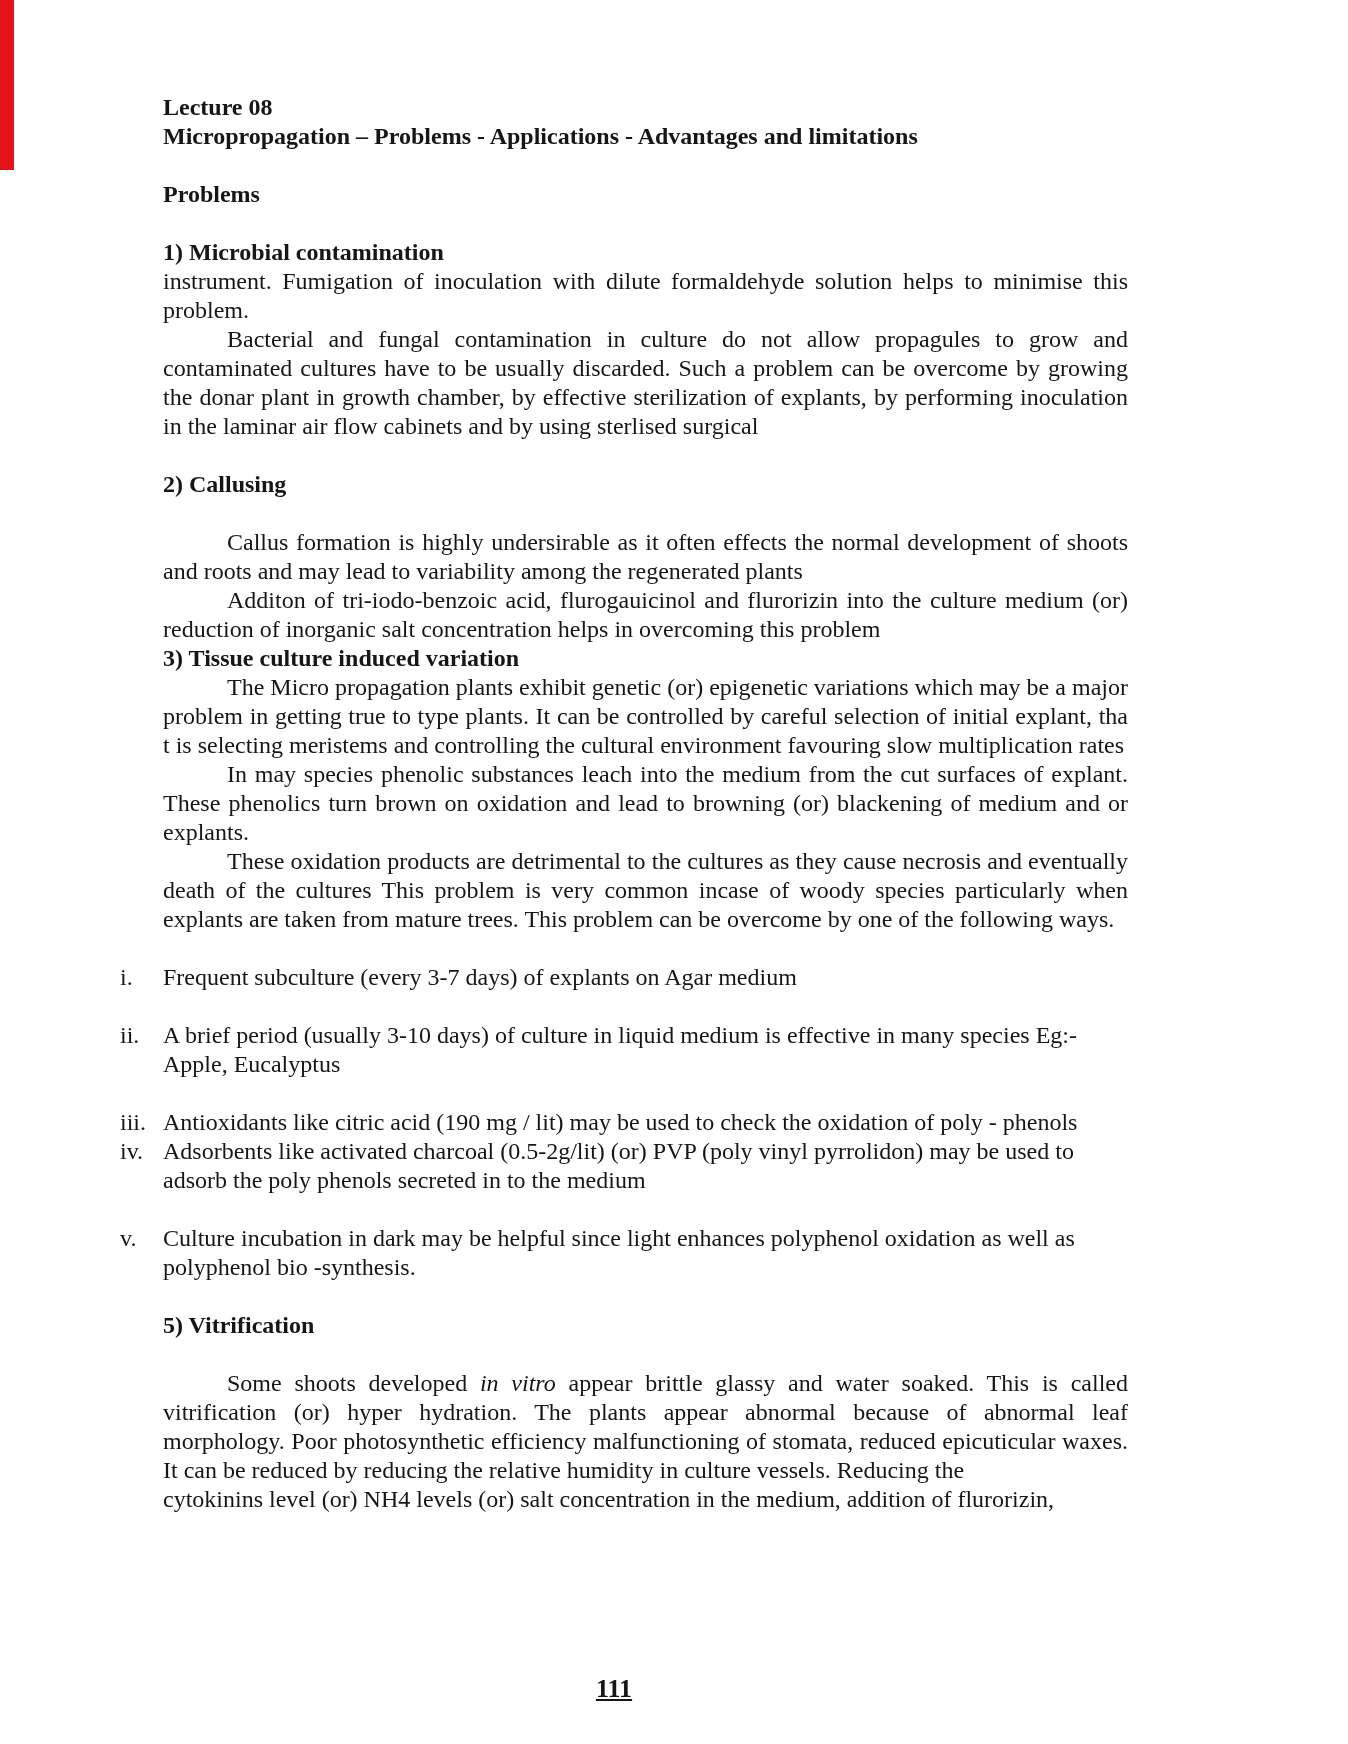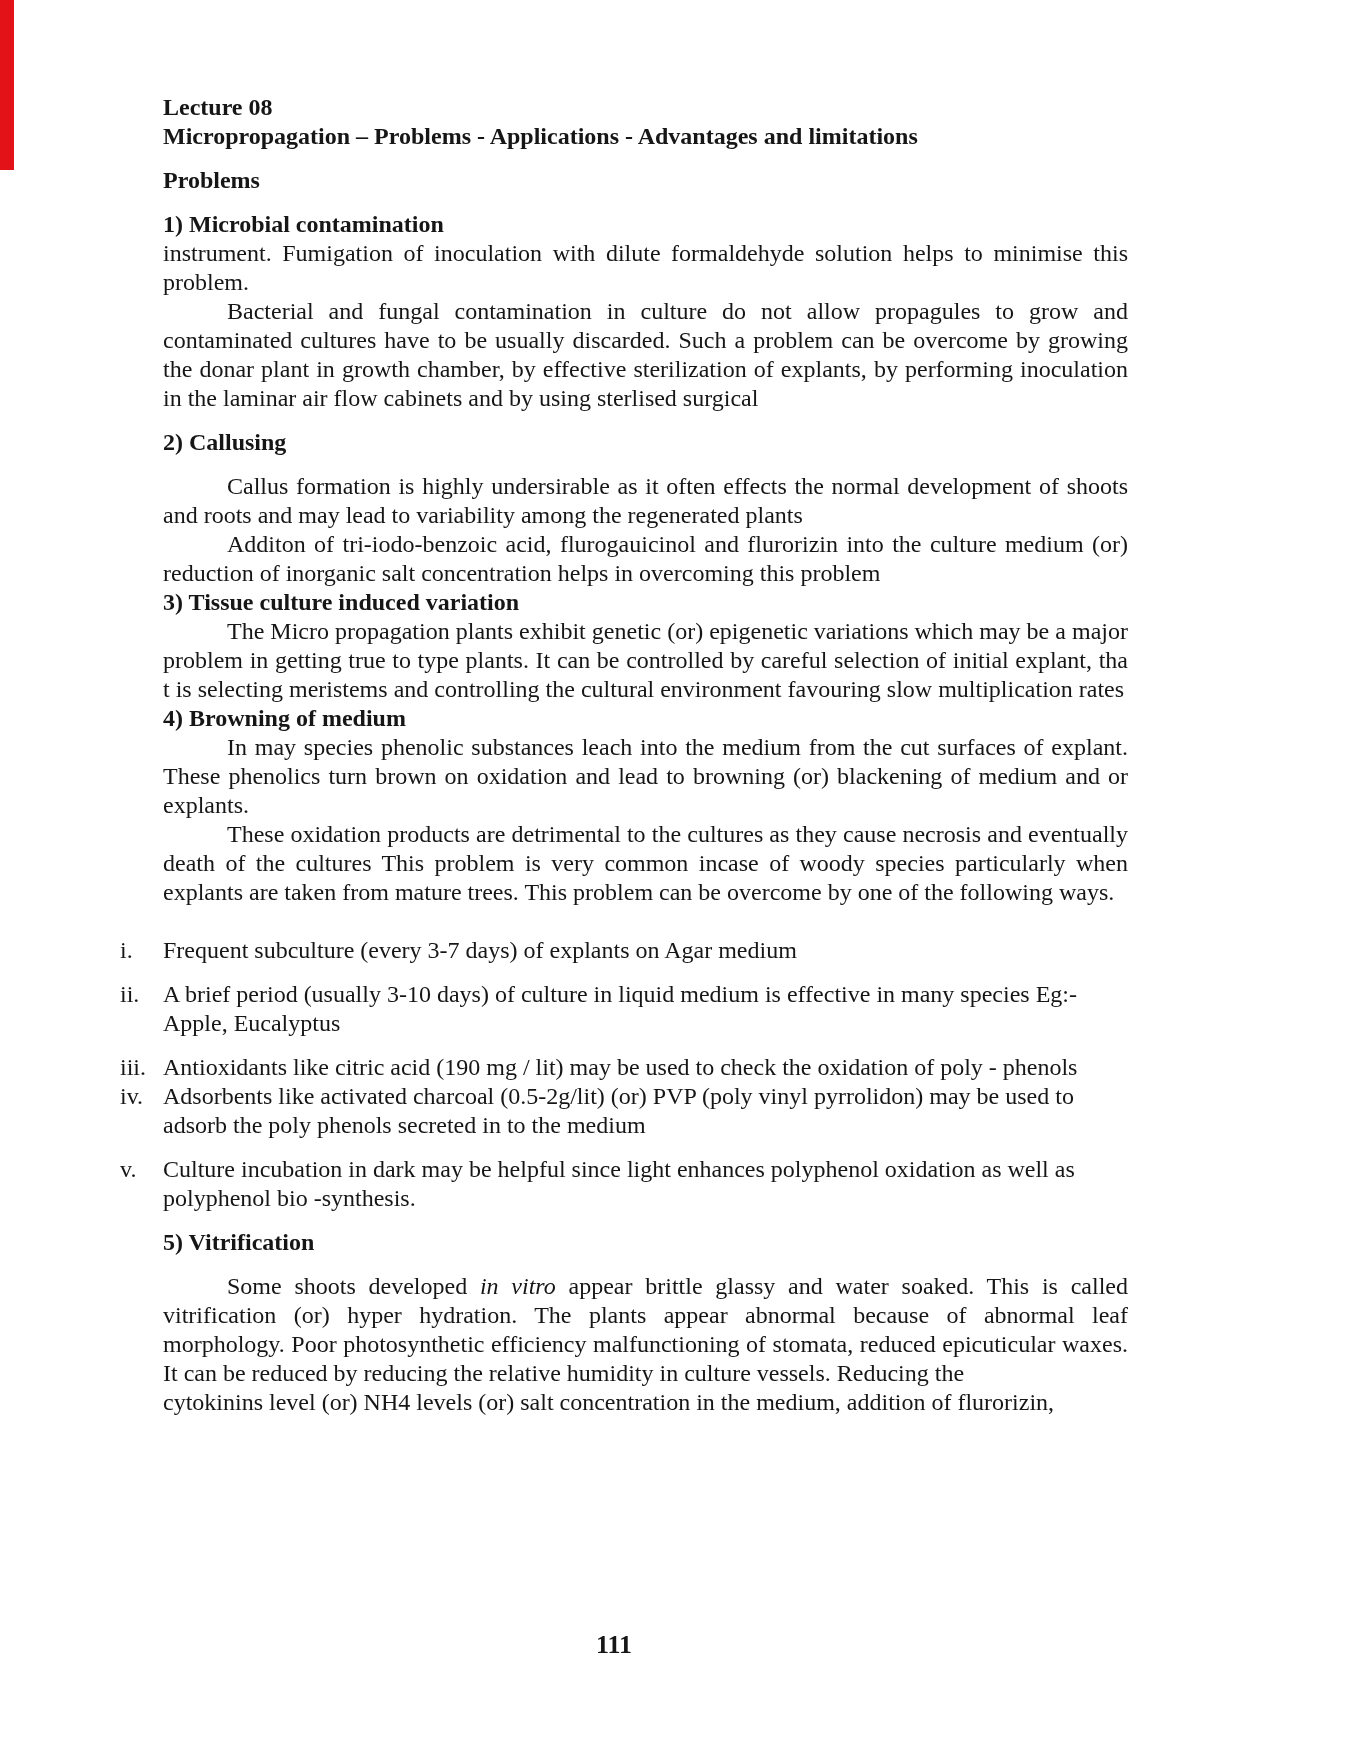--- a/index.html
+++ b/index.html
@@ -29,21 +29,21 @@
     top: 9px;
     width: 965px;
     padding-top: 84px;
     font-size: 24px;
     line-height: 29px;
   }
   .h {
     font-weight: bold;
     text-align: left;
   }
-  .mt1 { margin-top: 15px; }
+  .mt1 { margin-top: 29px; }
   .p {
     text-align: justify;
     text-indent: 64px;
   }
   .p.noindent { text-indent: 0; }
   .roman-list { margin-top: 29px; }
   .li {
     display: flex;
     margin-left: -43px;
   }
@@ -51,27 +51,28 @@
     flex: none;
     width: 43px;
     text-align: left;
   }
   .li .li-text {
     flex: 1;
     text-align: left;
   }
   .page-number {
     position: absolute;
-    top: 1630px;
+    top: 1674px;
     left: 0;
     width: 1228px;
     text-align: center;
     font-weight: bold;
     font-size: 26px;
     line-height: 30px;
+    text-decoration: underline;
   }
   em { }
 </style>
 </head>
 <body>
 
 <div class="ribbon" style="background: rgb(227, 18, 25);"></div>
 
 <div class="content">
 
@@ -84,21 +85,20 @@
   <div class="p noindent">instrument. Fumigation of inoculation with dilute formaldehyde solution helps to minimise this problem.</div>
   <div class="p">Bacterial and fungal contamination in culture do not allow propagules to grow and contaminated cultures have to be usually discarded. Such a problem can be overcome by growing the donar plant in growth chamber, by effective sterilization of explants, by performing inoculation in the laminar air flow cabinets and by using sterlised surgical</div>
 
   <div class="h mt1">2) Callusing</div>
   <div class="p mt1">Callus formation is highly undersirable as it often effects the normal development of shoots and roots and may lead to variability among the regenerated plants</div>
   <div class="p">Additon of tri-iodo-benzoic acid, flurogauicinol and flurorizin into the culture medium (or) reduction of inorganic salt concentration helps in overcoming this problem</div>
 
   <div class="h">3) Tissue culture induced variation</div>
   <div class="p">The Micro propagation plants exhibit genetic (or) epigenetic variations which may be a major problem in getting true to type plants. It can be controlled by careful selection of initial explant, tha t is selecting meristems and controlling the cultural environment favouring slow multiplication rates</div>
 
-  <div class="h">4) Browning of medium</div>
   <div class="p">In may species phenolic substances leach into the medium from the cut surfaces of explant. These phenolics turn brown on oxidation and lead to browning (or) blackening of medium and or explants.</div>
   <div class="p">These oxidation products are detrimental to the cultures as they cause necrosis and eventually death of the cultures This problem is very common incase of woody species particularly when explants are taken from mature trees. This problem can be overcome by one of the following ways.</div>
 
   <div class="roman-list">
     <div class="li">
       <span class="marker">i.</span>
       <span class="li-text">Frequent subculture (every 3-7 days) of explants on Agar medium</span>
     </div>
     <div class="li mt1">
       <span class="marker">ii.</span>

